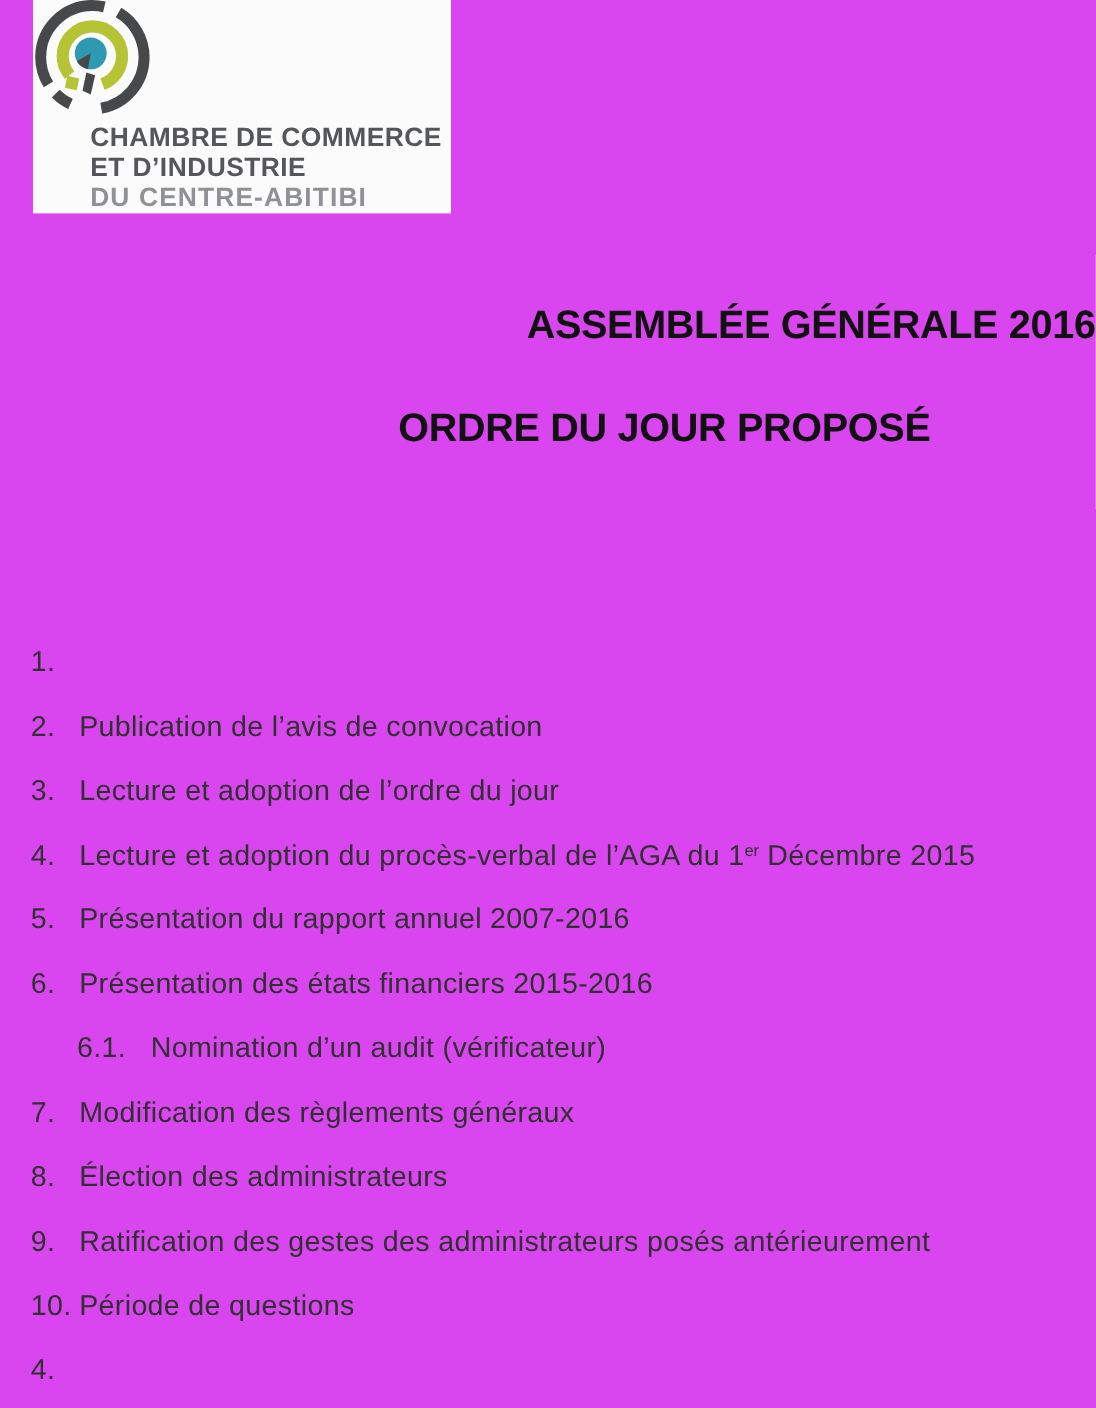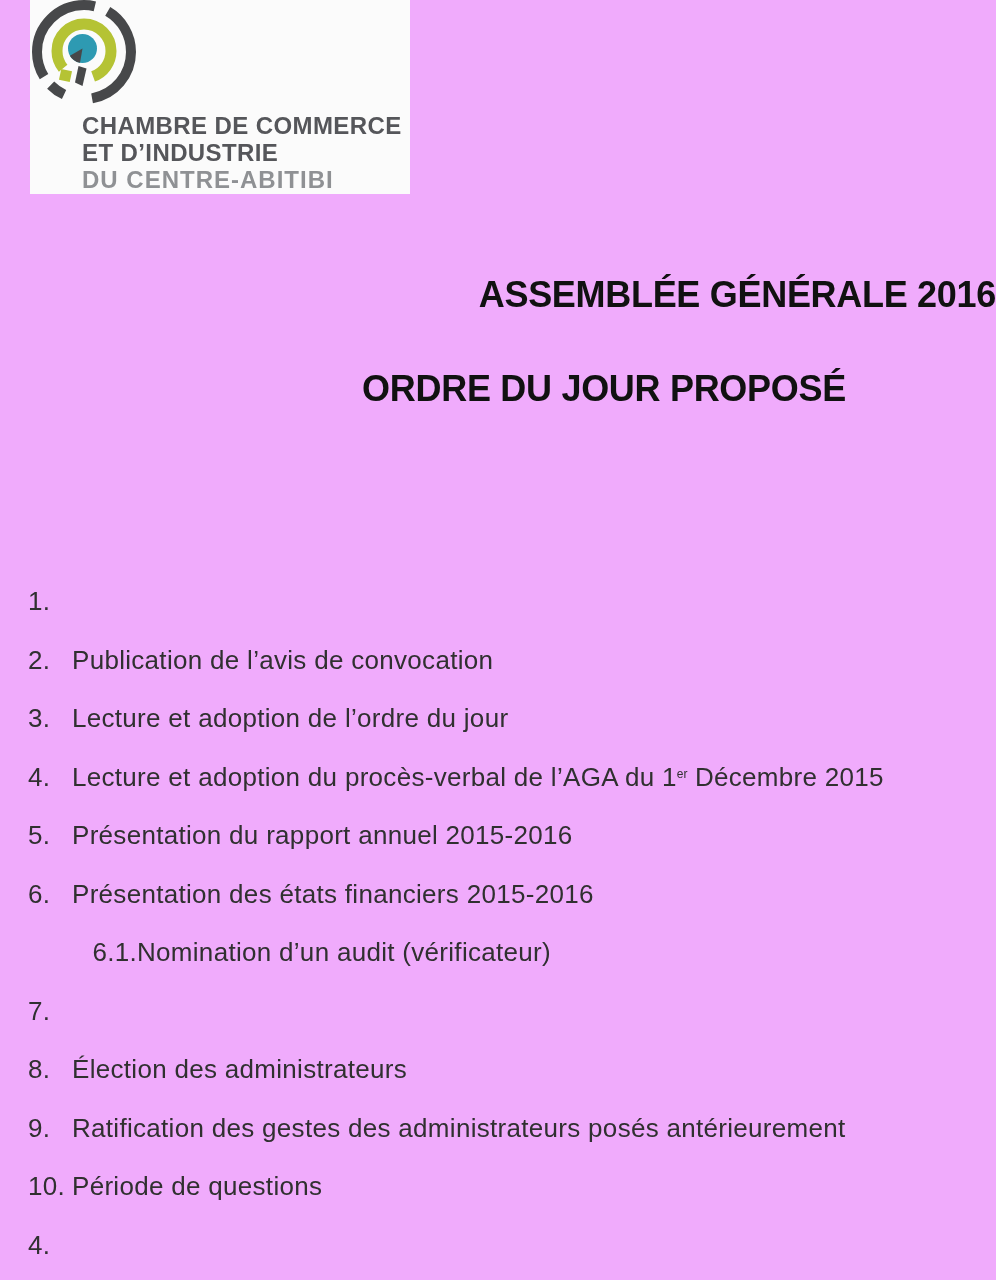--- a/index.html
+++ b/index.html
@@ -4,21 +4,21 @@
 <style>
   html,body{margin:0;padding:0;}
   body{
     width:996px;height:1280px;
     background:#ffffff;
     position:relative;
     overflow:hidden;
     font-family:"Liberation Sans", sans-serif;
     -webkit-font-smoothing:antialiased;
   }
-  .page{position:absolute;inset:0;background:#f0abfc;padding-left:43px;}
+  .page{position:absolute;inset:0;background:#d946ef;padding-left:43px;}
 
   
   .logo-block{
     position:absolute;left:30px;top:0;width:380px;height:194px;
     background:#fbfbfb;
   }
   .logo-mark{position:absolute;left:0;top:0;width:110px;height:108px;}
   .org-name{
     position:absolute;left:52px;top:112px;
     white-space:nowrap;
@@ -60,23 +60,23 @@
   .agenda-row{
     display:flex;align-items:flex-start;
     padding-left:28px;
     font-size:26px;line-height:26px;
     color:var(--body-color,#303030);
     letter-spacing:0.3px;
     white-space:nowrap;
   }
   .agenda-row .num{width:44px;flex:0 0 44px;}
   .agenda-row.sub{padding-left:70px;}
-  .agenda-row.sub .num{width:67px;flex:0 0 67px;text-align:right;}
+  .agenda-row.sub .num{width:67px;flex:0 0 67px;}
   .agenda-row sup{
-    font-size:12px;line-height:0;vertical-align:8px;letter-spacing:0;
+    font-size:15px;line-height:0;vertical-align:8px;letter-spacing:0;
   }
 </style>
 </head>
 <body style="background: rgb(255, 255, 255);">
 
 <div class="page">
 
   <div class="logo-block">
     <svg class="logo-mark" viewBox="0 0 110 108" xmlns="http://www.w3.org/2000/svg" aria-hidden="true">
 
@@ -115,32 +115,33 @@
       <div class="agenda-row">
     <span class="num">3.</span>
     <span class="txt">Lecture et adoption de l’ordre du jour</span>
   </div>
       <div class="agenda-row">
     <span class="num">4.</span>
     <span class="txt"><span>Lecture et adoption du procès-verbal de l’AGA du 1</span><sup>er</sup><span> Décembre 2015</span></span>
   </div>
       <div class="agenda-row">
     <span class="num">5.</span>
-    <span class="txt">Présentation du rapport annuel 2015-2016</span>
+    <span class="txt">Présentation du rapport annuel 2007-2016</span>
   </div>
       <div class="agenda-row">
     <span class="num">6.</span>
     <span class="txt">Présentation des états financiers 2015-2016</span>
   </div>
       <div class="agenda-row sub">
     <span class="num">6.1.</span>
     <span class="txt">Nomination d’un audit (vérificateur)</span>
   </div>
       <div class="agenda-row">
     <span class="num">7.</span>
+    <span class="txt">Modification des règlements généraux</span>
   </div>
       <div class="agenda-row">
     <span class="num">8.</span>
     <span class="txt">Élection des administrateurs</span>
   </div>
       <div class="agenda-row">
     <span class="num">9.</span>
     <span class="txt">Ratification des gestes des administrateurs posés antérieurement</span>
   </div>
       <div class="agenda-row">

